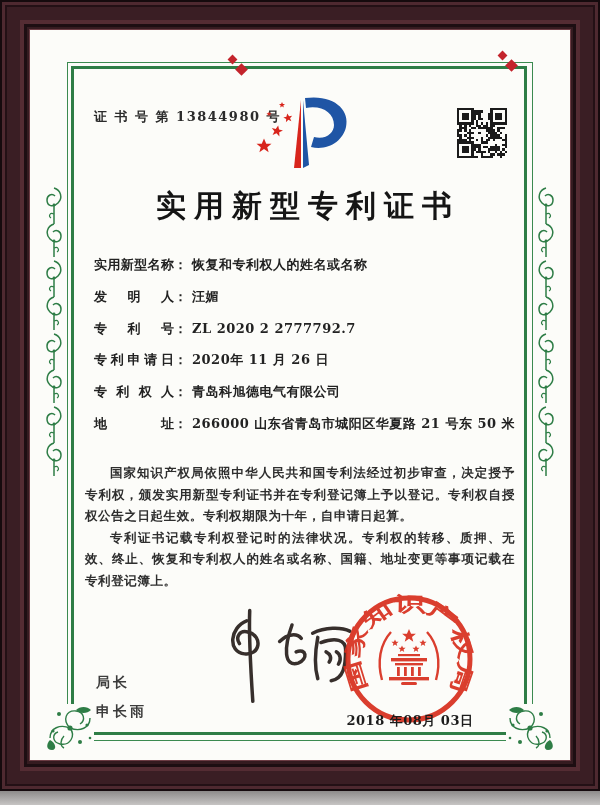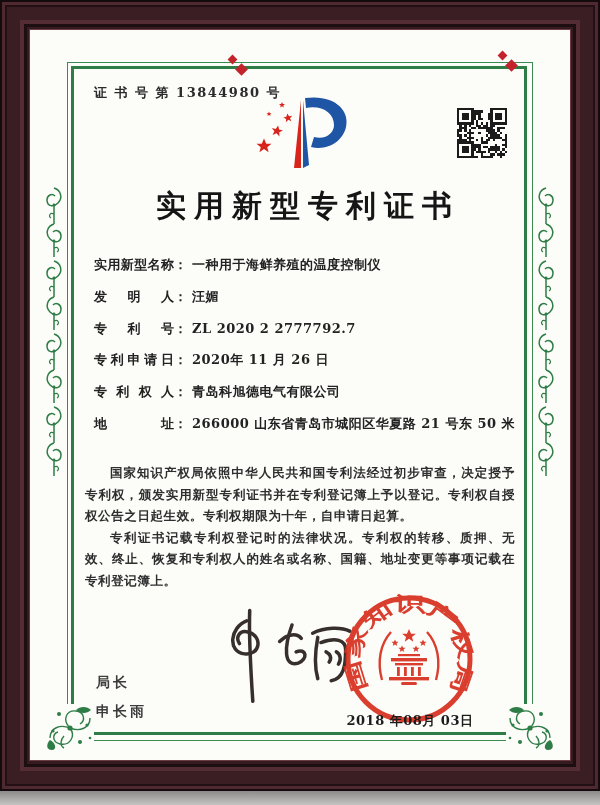--- a/index.html
+++ b/index.html
@@ -21,21 +21,21 @@
   .gb-outer{position:absolute;left:37px;top:32px;width:464px;height:677px;border:1px solid #3b8a50;}
   .gb-inner{position:absolute;left:41px;top:36px;width:450px;height:663px;border:3px solid #2e7d46;}
   .corner-patch{position:absolute;width:44px;height:42px;background:#fcfcf9;top:674px;}
   .patch-l{left:20px;} .patch-r{left:476px;}
   .flourish{position:absolute;top:676px;width:48px;height:44px;}
   .flourish-l{left:16px;} .flourish-r{left:476px;transform:scaleX(-1);}
   .scroll{position:absolute;top:156px;width:20px;height:292px;}
   .scroll-l{left:14px;} .scroll-r{left:506px;transform:scaleX(-1);}
   .diamond{position:absolute;background:#c3242c;transform:rotate(45deg);}
   
-  .certno{position:absolute;left:64px;top:54px;font-size:13px;font-weight:600;color:#2b2b2b;letter-spacing:1.5px;white-space:nowrap;}
+  .certno{position:absolute;left:64px;top:78px;font-size:13px;font-weight:600;color:#2b2b2b;letter-spacing:1.5px;white-space:nowrap;}
   .logo{position:absolute;left:212px;top:64px;width:118px;height:80px;}
   .qr{position:absolute;left:427px;top:78px;width:50px;height:50px;}
   .title{position:absolute;left:0;top:156px;width:540px;text-align:center;font-size:30px;font-weight:700;
     color:#151515;letter-spacing:8px;padding-left:16px;box-sizing:border-box;white-space:nowrap;}
   
   .row{position:absolute;left:64px;font-size:13px;font-weight:600;color:#222;white-space:nowrap;}
   .lbl{display:inline-block;width:80px;text-align:justify;text-align-last:justify;}
   .val{margin-left:5px;letter-spacing:0.5px;}
   .grant2{position:absolute;left:208px;top:0;}
   
@@ -394,21 +394,21 @@
         <rect x="11" y="20" width="1" height="1"></rect>
         <rect x="12" y="20" width="1" height="1"></rect>
         <rect x="13" y="20" width="1" height="1"></rect>
         <rect x="14" y="20" width="1" height="1"></rect>
         <rect x="18" y="20" width="1" height="1"></rect>
       </svg>
 
     <div class="title">实用新型专利证书</div>
 
     <div class="row" style="top:226px;">
-      <span class="lbl">实用新型名称</span><span>：</span><span class="val">一种用于海鲜养殖的温度控制仪</span>
+      <span class="lbl">实用新型名称</span><span>：</span><span class="val">恢复和专利权人的姓名或名称</span>
     </div>
     <div class="row" style="top:258px;">
       <span class="lbl">发明人</span><span>：</span><span class="val">汪媚</span>
     </div>
     <div class="row" style="top:290px;">
       <span class="lbl">专利号</span><span>：</span><span class="val">ZL 2020 2 2777792.7</span>
     </div>
     <div class="row" style="top:321px;">
       <span class="lbl">专利申请日</span><span>：</span><span class="val">2020年 11 月 26 日</span>
     </div>

